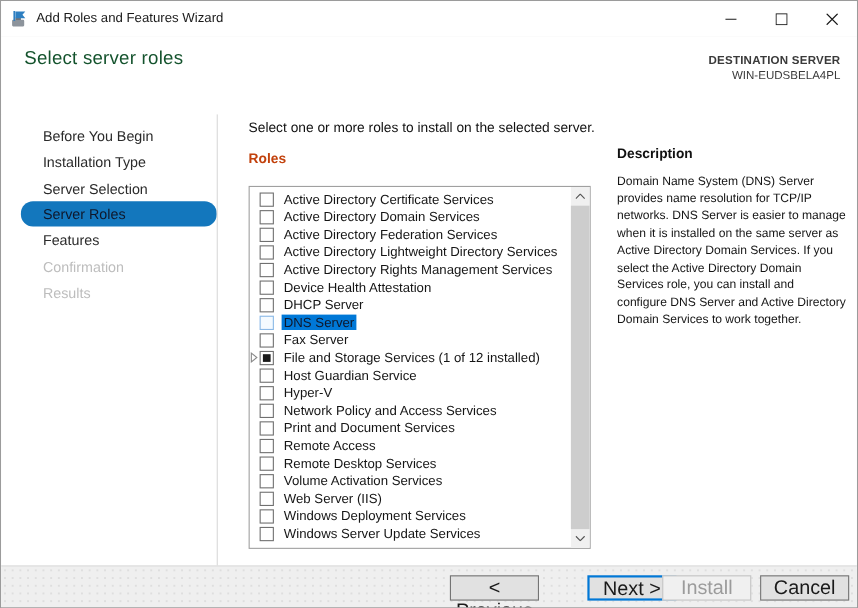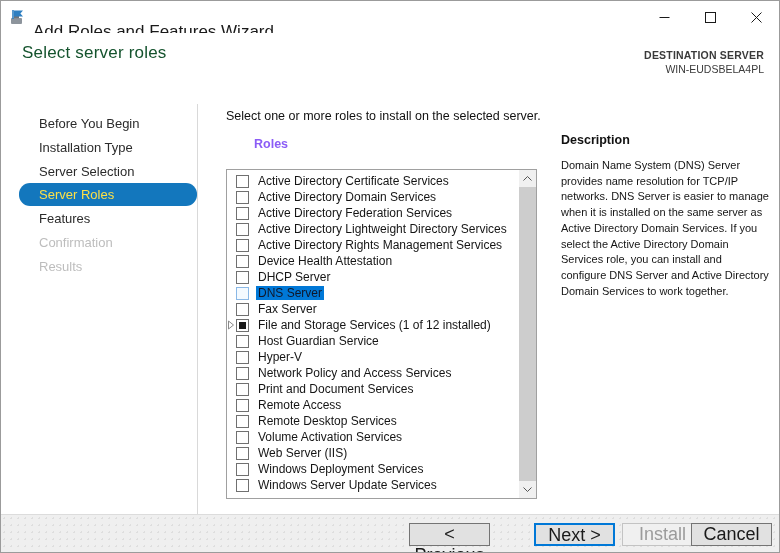--- a/index.html
+++ b/index.html
@@ -1,45 +1,45 @@
 <!DOCTYPE html>
 <html><head>
 <meta charset="utf-8">
 <style>
   html,body{margin:0;padding:0;background:#cfcfcf;font-family:"Liberation Sans","DejaVu Sans",sans-serif;}
   .window{position:relative;width:778px;height:551px;background:#ffffff;border:1px solid #9b9b9b;overflow:hidden;}
 
   
   .titlebar{position:absolute;top:0;left:0;right:0;height:32px;background:#ffffff;border-bottom:1px solid #ededed;}
   .app-icon{position:absolute;left:9px;top:8px;width:17px;height:17px;}
-  .win-title{position:absolute;left:32px;top:21px;font-size:17px;color:#1a1a1a;white-space:nowrap;}
+  .win-title{position:absolute;left:32px;top:8px;font-size:12px;color:#1a1a1a;white-space:nowrap;}
   .caption-btns{position:absolute;right:0;top:0;height:32px;display:flex;}
   .cap-btn{width:46px;height:32px;border:none;background:transparent;display:flex;align-items:center;justify-content:center;padding:0;cursor:default;}
 
   
   .header{position:absolute;top:32px;left:0;right:0;height:71px;background:#ffffff;}
   .page-title{position:absolute;left:21px;top:10px;margin:0;font-size:17px;font-weight:400;color:#14532d;letter-spacing:0.2px;}
   .dest{position:absolute;right:15px;top:16px;text-align:right;color:#3a3a3a;}
   .dest-label{font-size:10.5px;font-weight:700;letter-spacing:0.2px;}
   .dest-name{font-size:10.5px;margin-top:2px;}
 
   
   .body{position:absolute;top:103px;left:0;right:0;height:413px;background:#ffffff;}
   .v-divider{position:absolute;left:196px;top:0;bottom:0;width:1px;background:#d9d9d9;}
 
   
   .sidebar{position:absolute;left:0;top:7px;width:196px;}
   .nav-item{height:24px;display:flex;align-items:center;padding-left:38px;font-size:13px;color:#2b2b2b;cursor:default;}
-  .nav-item.selected{margin-left:18px;padding-left:20px;background:#1377bd;color:#fde047;height:23px;border-radius:11px;}
+  .nav-item.selected{margin-left:18px;padding-left:20px;background:#1377bd;color:#0f172a;height:23px;border-radius:11px;}
   .nav-item.disabled{color:#bdbdbd;}
 
   
   .content{position:absolute;left:197px;top:0;width:363px;height:100%;}
   .instruction{position:absolute;left:28px;top:5px;margin:0;font-size:12.5px;color:#111;}
-  .roles-label{position:absolute;left:28px;top:33px;font-size:12.5px;font-weight:700;color:#8b5cf6;margin-left:28px;}
+  .roles-label{position:absolute;left:28px;top:33px;font-size:12.5px;font-weight:700;color:#c2410c;}
   .listbox{position:absolute;left:28px;top:65px;width:311px;height:330px;border:1px solid #a0a0a0;background:#fff;box-sizing:border-box;}
   .rows{position:absolute;left:0;top:3px;right:17px;bottom:0;overflow:hidden;}
   .row{position:relative;height:16px;display:flex;align-items:center;padding-left:9px;white-space:nowrap;}
   .expander{position:absolute;left:-7px;top:3px;width:8px;height:10px;line-height:0;}
   .row .expander{left:0px;}
   .checkbox{flex:0 0 13px;width:13px;height:13px;box-sizing:border-box;border:1px solid #707070;background:#fff;position:relative;}
   .checkbox.indeterminate::after{content:"";position:absolute;left:2px;top:2px;width:7px;height:7px;background:#1a1a1a;}
   .checkbox.focus{border-color:#8ab8e6;background:#f4faff;}
   .role-label{margin-left:7px;font-size:12px;color:#151515;padding:0 2px;}
   .role-label.selected{background:#0078d7;color:#0f172a;}
@@ -262,16 +262,16 @@
 
     <aside class="desc">
       <div class="desc-heading">Description</div>
       <p class="desc-text">Domain Name System (DNS) Server provides name resolution for TCP/IP networks. DNS Server is easier to manage when it is installed on the same server as Active Directory Domain Services. If you select the Active Directory Domain Services role, you can install and configure DNS Server and Active Directory Domain Services to work together.</p>
     </aside>
   </div>
 
   <div class="footer" id="footer">
       <button class="btn" style="left: 408px;"><span>&lt; Previous</span></button>
       <button class="btn default" style="left: 497px;"><span>Next &gt;</span></button>
-      <button class="btn disabled" disabled="" style="left: 601px; margin-left: 20px;"><span>Install</span></button>
+      <button class="btn disabled" disabled="" style="left: 601px;"><span>Install</span></button>
       <button class="btn" style="left: 690px;"><span>Cancel</span></button>
     </div>
 </div>
 
 </body></html>

